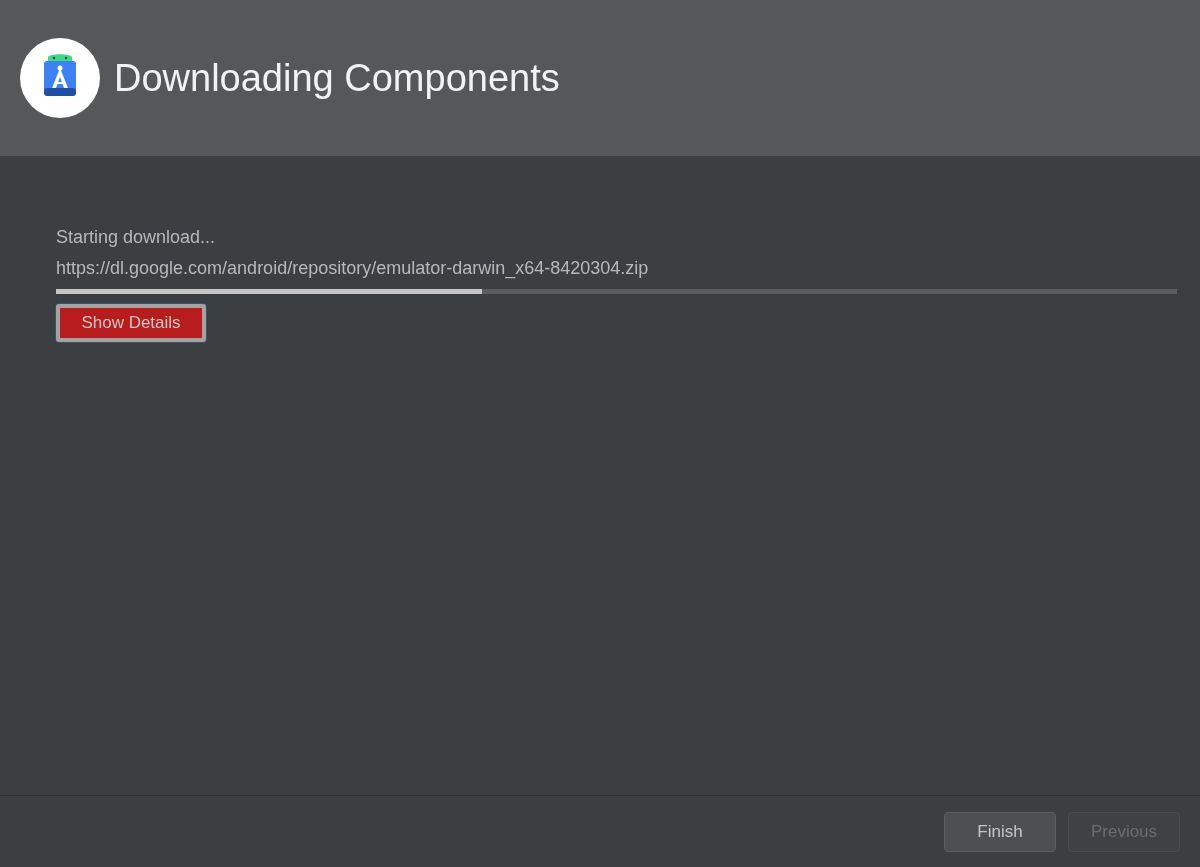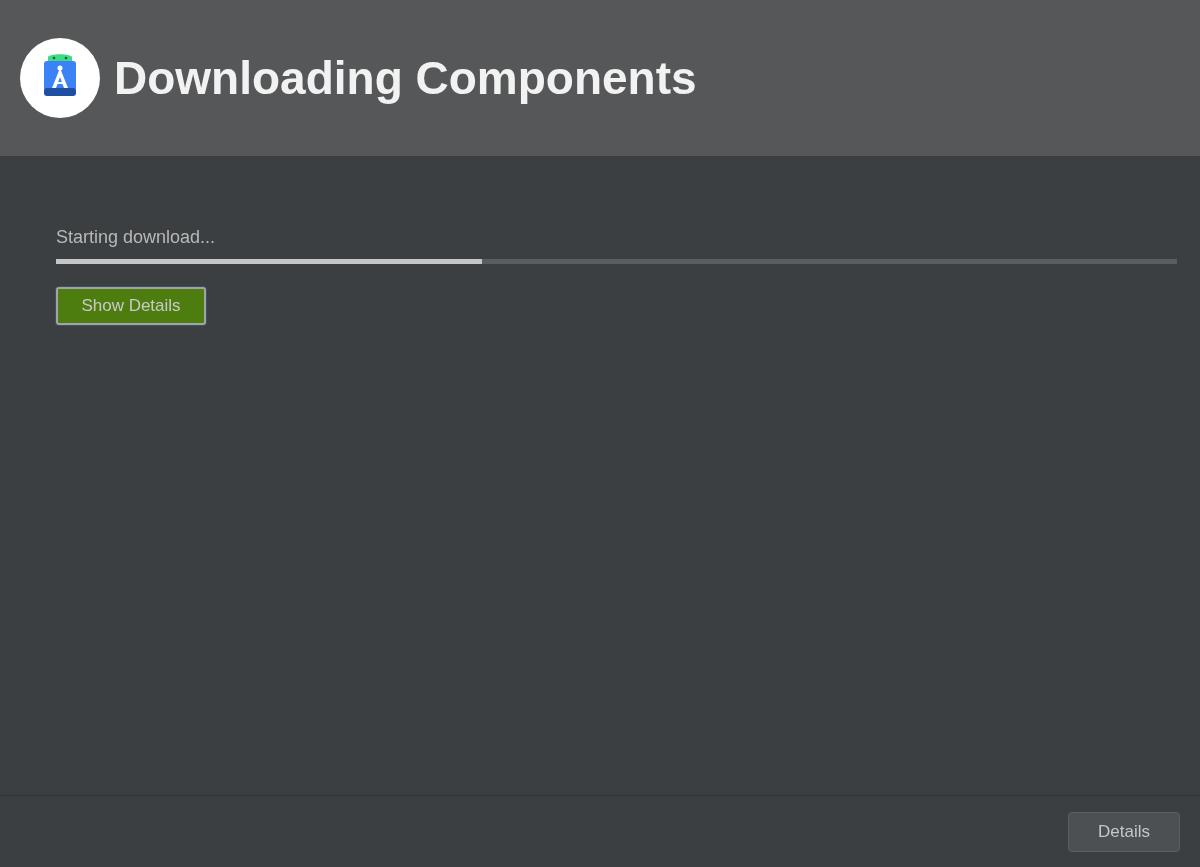--- a/index.html
+++ b/index.html
@@ -29,22 +29,22 @@
       background: #fff;
       border-radius: 50%;
       display: flex;
       align-items: center;
       justify-content: center;
       margin-right: 14px;
       flex-shrink: 0;
     }
     .page-title {
       color: #f2f2f2;
-      font-size: 46px;
-      font-weight: 700;
+      font-size: 38px;
+      font-weight: 400;
     }
     .content {
       flex: 1;
       padding: 66px 23px 0 56px;
       display: flex;
       flex-direction: column;
       position: relative;
     }
     .status-text {
       color: #b8b8b8;
@@ -61,25 +61,25 @@
       height: 5px;
       background: #5a5d5f;
       margin-top: 6px;
       position: relative;
     }
     .progress-fill {
       height: 100%;
       background: #c6c6c6;
     }
     .show-details-btn {
-      margin-top: 23px;
+      margin-top: 10px;
       width: 150px;
       height: 38px;
-      background: #4d7c0f;
-      border: 2px solid #a3a3a3;
+      background: #b91c1c;
+      border: 4px solid #a3a3a3;
       color: #c9c9c9;
       font-size: 17px;
       border-radius: 3px;
       cursor: pointer;
       box-shadow: 0 0 0 1px rgba(61,125,189,0.3);
     }
     .footer {
       height: 72px;
       display: flex;
       justify-content: flex-end;
@@ -120,21 +120,23 @@
       <path d="M28 18 L20 38 L24 38 L28 27 L32 38 L36 38 Z" fill="#ffffff"></path>
       <circle cx="28" cy="18" r="2.5" fill="#ffffff"></circle>
       <rect x="24" y="32" width="8" height="2" fill="#ffffff"></rect>
     </svg>
   </div>
   <h1 class="page-title">Downloading Components</h1>
 </div>
 
 <div class="content">
   <div class="status-text">Starting download...</div>
+  <div class="url-text">https://dl.google.com/android/repository/emulator-darwin_x64-8420304.zip</div>
   <div class="progress-track">
     <div class="progress-fill" style="width:38%"></div>
   </div>
   <button class="show-details-btn">Show Details</button>
 </div>
 
 <div class="footer">
-  <button class="footer-btn">Details</button>
+  <button class="footer-btn">Finish</button>
+  <button class="footer-btn disabled">Previous</button>
 </div>
 
 </body></html>

